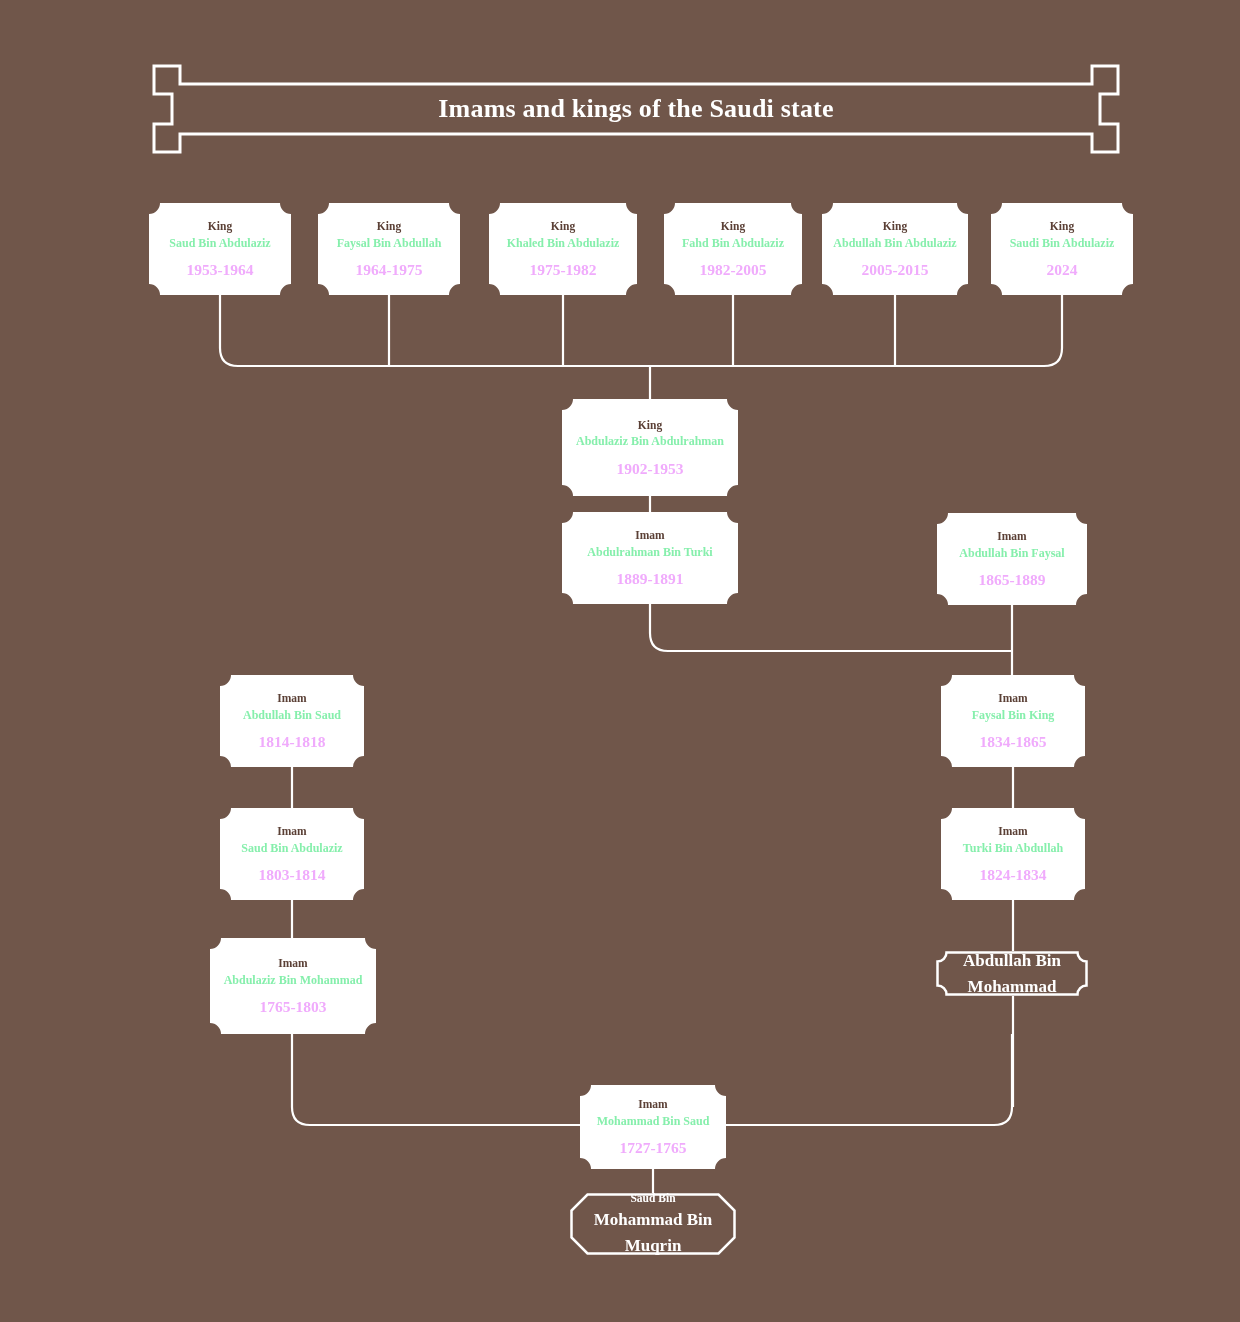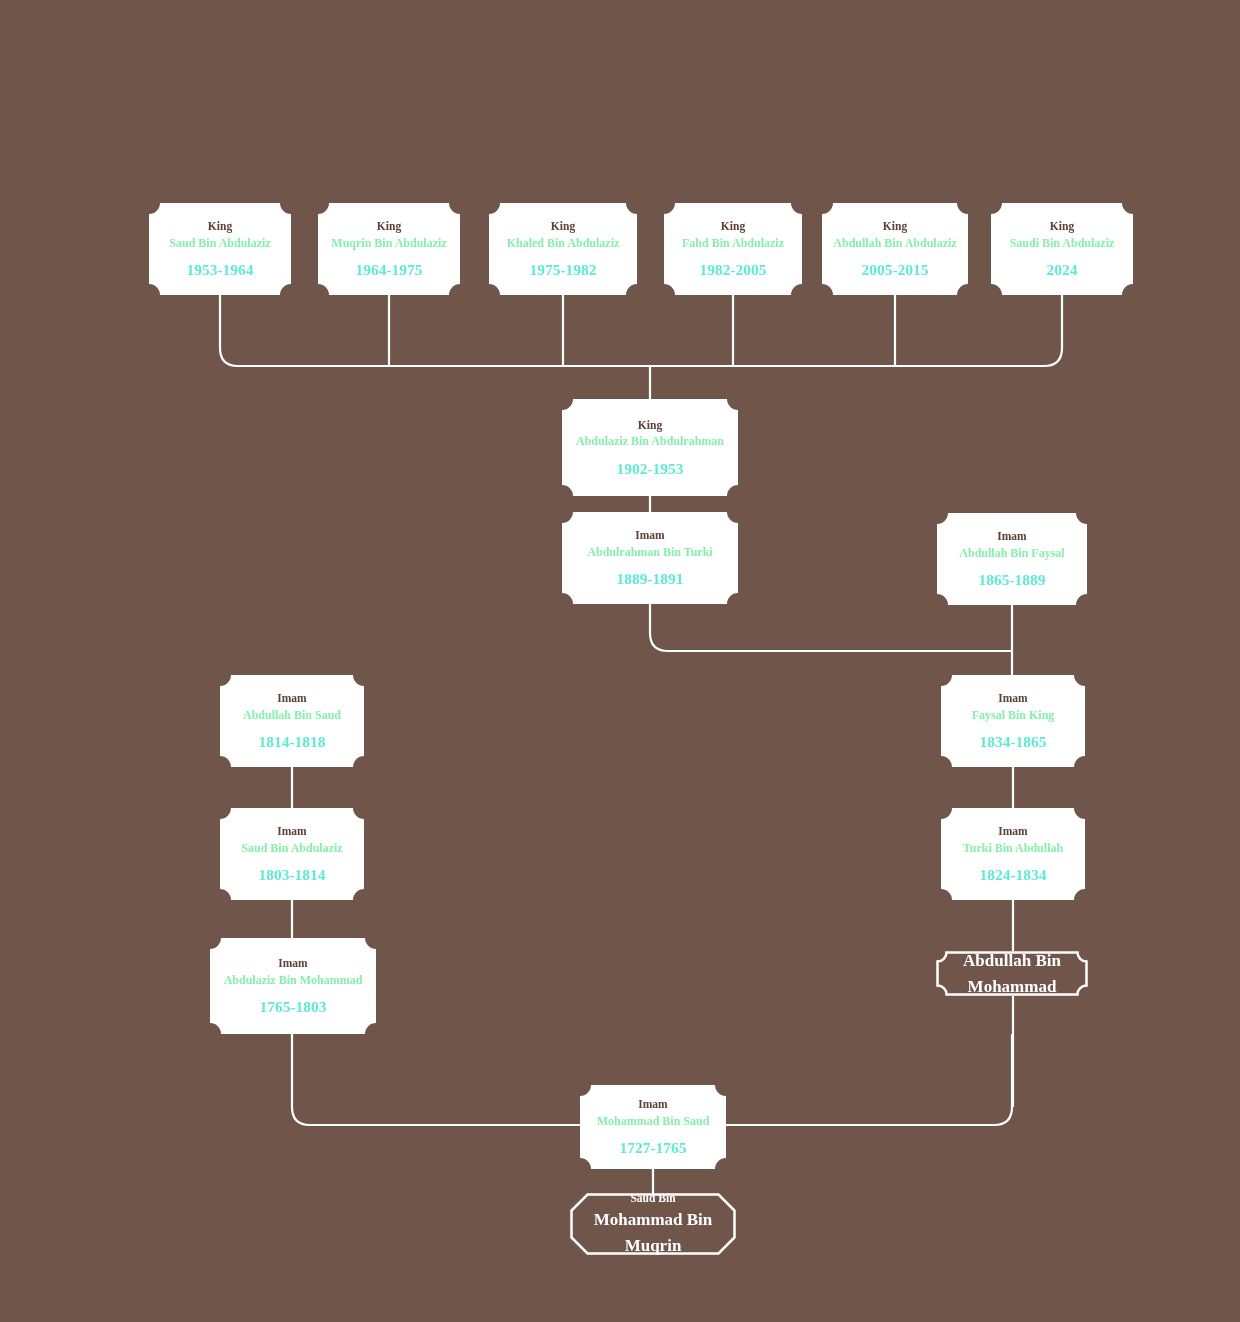--- a/index.html
+++ b/index.html
@@ -85,21 +85,21 @@
     font-weight: bold;
     line-height: 1.45;
   }
   .node.filled .name-line {
     color: #86efac;
     font-size: 12px;
     font-weight: bold;
     line-height: 1.45;
   }
   .node.filled .years-line {
-    color: #5eead4;
+    color: #f0abfc;
     font-size: 15.5px;
     font-weight: bold;
     margin-top: 9px;
     line-height: 1.2;
   }
 
   
   .node.outlined .name-line {
     color: #ffffff;
     font-size: 17px;
@@ -144,39 +144,45 @@
     <path d="M1013,900 L1013,951"></path>
     <path d="M1013,996 L1013,1107"></path>
 
     <path d="M292,1034 L292,1107 Q292,1125 310,1125 L580,1125"></path>
 
     <path d="M1012,1034 L1012,1107 Q1012,1125 994,1125 L726,1125"></path>
 
     <path d="M653,1169 L653,1193"></path>
   </svg>
 
+  <div class="title-frame">
+    <svg width="968" height="90" viewBox="0 0 968 90">
+      <path d="M2,2 L28,2 L28,20 L940,20 L940,2 L966,2 L966,30 L948,30 L948,60 L966,60 L966,88 L940,88 L940,70 L28,70 L28,88 L2,88 L2,60 L20,60 L20,30 L2,30 Z" fill="none" stroke="#ffffff" stroke-width="3"></path>
+    </svg>
+    <div class="title-text">Imams and kings of the Saudi state</div>
+  </div>
 
   <div id="nodes-layer">
       <div class="node filled" style="left: 149px; top: 203px; width: 142px; height: 92px;">
         <svg class="card-bg" viewBox="0 0 142 92" width="142" height="92">
           <path d="M 11 0 L 131 0 A 11 11 0 0 0 142 11 L 142 81 A 11 11 0 0 0 131 92 L 11 92 A 11 11 0 0 0 0 81 L 0 11 A 11 11 0 0 0 11 0 Z" fill="#ffffff" stroke="none"></path>
         </svg>
         <div class="card-inner">
           <div class="title-line">King</div>
           <div class="name-line">Saud Bin Abdulaziz</div>
           <div class="years-line">1953-1964</div>
         </div>
       </div>
       <div class="node filled" style="left: 318px; top: 203px; width: 142px; height: 92px;">
         <svg class="card-bg" viewBox="0 0 142 92" width="142" height="92">
           <path d="M 11 0 L 131 0 A 11 11 0 0 0 142 11 L 142 81 A 11 11 0 0 0 131 92 L 11 92 A 11 11 0 0 0 0 81 L 0 11 A 11 11 0 0 0 11 0 Z" fill="#ffffff" stroke="none"></path>
         </svg>
         <div class="card-inner">
           <div class="title-line">King</div>
-          <div class="name-line">Muqrin Bin Abdulaziz</div>
+          <div class="name-line">Faysal Bin Abdullah</div>
           <div class="years-line">1964-1975</div>
         </div>
       </div>
       <div class="node filled" style="left: 489px; top: 203px; width: 148px; height: 92px;">
         <svg class="card-bg" viewBox="0 0 148 92" width="148" height="92">
           <path d="M 11 0 L 137 0 A 11 11 0 0 0 148 11 L 148 81 A 11 11 0 0 0 137 92 L 11 92 A 11 11 0 0 0 0 81 L 0 11 A 11 11 0 0 0 11 0 Z" fill="#ffffff" stroke="none"></path>
         </svg>
         <div class="card-inner">
           <div class="title-line">King</div>
           <div class="name-line">Khaled Bin Abdulaziz</div>

